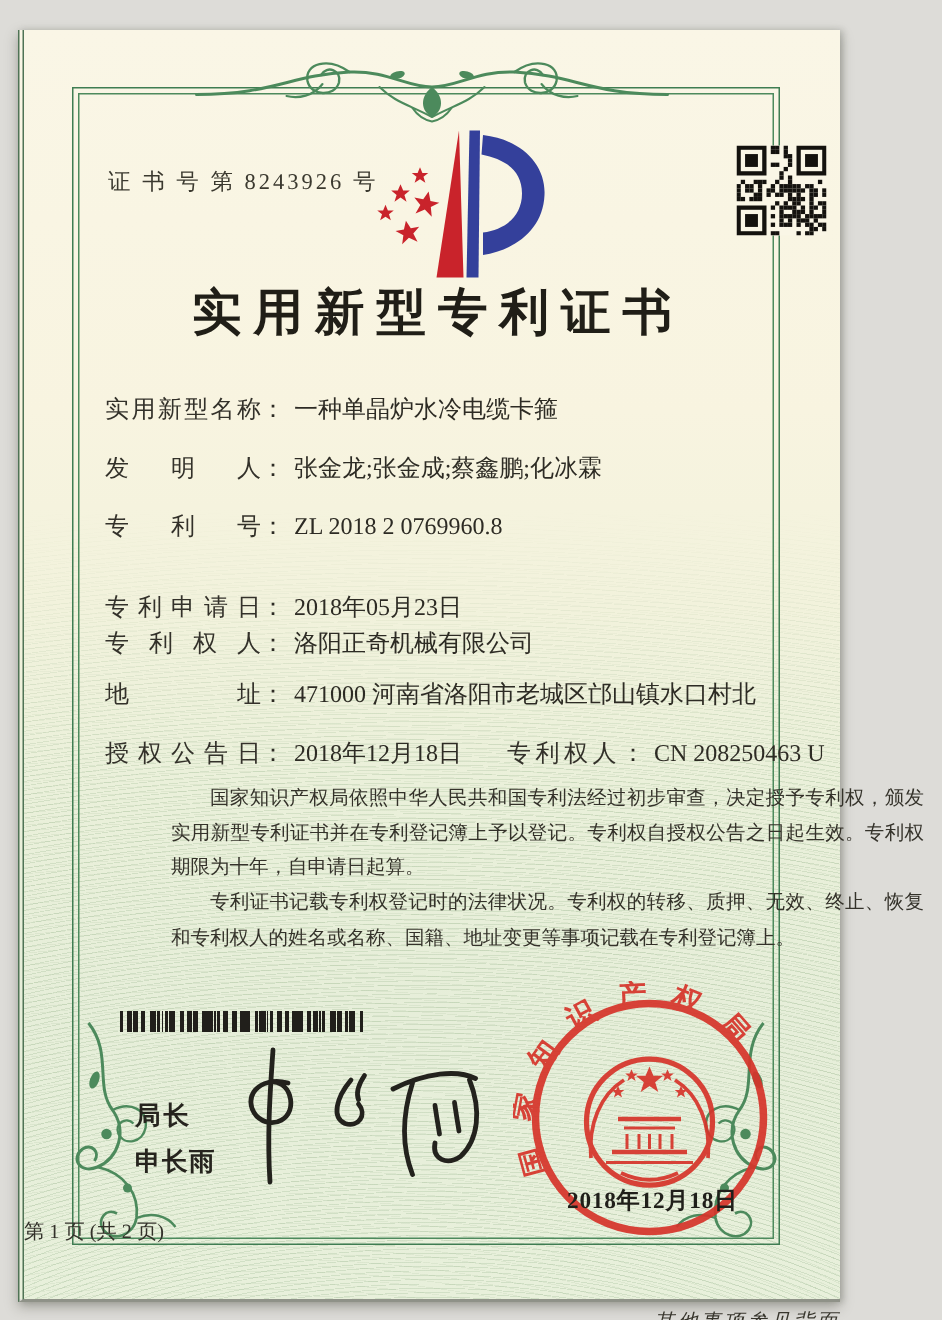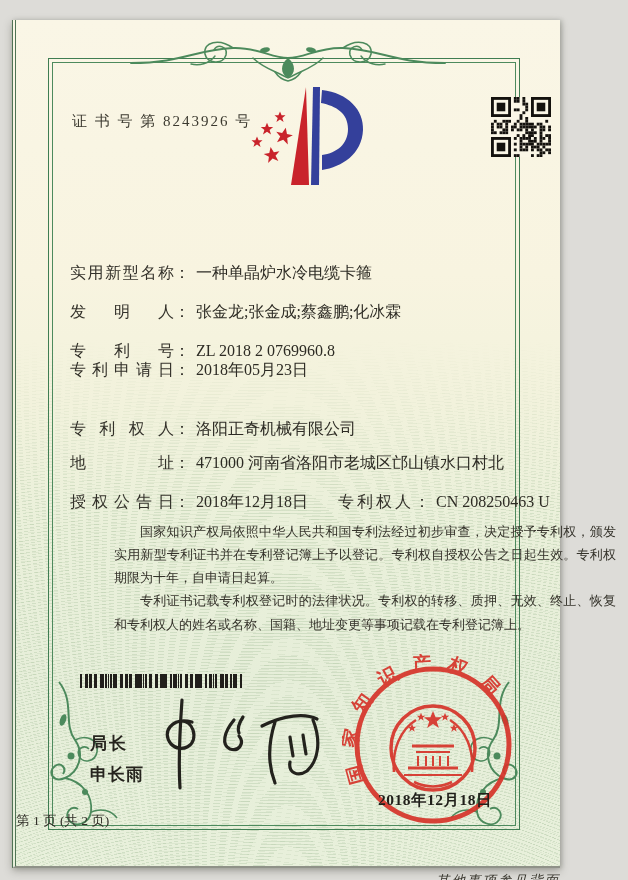--- a/index.html
+++ b/index.html
@@ -51,21 +51,21 @@
     text-align:center; font-size:33px; font-weight:bold;
     letter-spacing:8px; color:#201e17; text-indent:8px;
   }
   
   .row { position:absolute; left:54px; width:510px; font-size:16px; color:#2d2b24; white-space:nowrap; }
   .row .lab {
     display:inline-block; width:104px; vertical-align:bottom;
     text-align:justify; text-align-last:justify; color:#33312a;
   }
   .row .colon { margin-right:6px; }
-  .r0{top:243px} .r1{top:282px} .r2{top:321px} .r3{top:340px} .r4{top:399px} .r5{top:433px} .r6{top:472px}
+  .r0{top:243px} .r1{top:282px} .r2{top:321px} .r3{top:375px} .r4{top:399px} .r5{top:433px} .r6{top:472px}
   .grant-no-pair { position:absolute; left:268px; top:0; }
   .grant-no-pair .lab2 { letter-spacing:3px; color:#33312a; }
   
   .body-text {
     position:absolute; left:54px; top:500px; width:502px;
     font-size:13px; line-height:1.78;
     color:#34322a; text-align:justify;margin-left:44px;
   }
   .body-text p { text-indent:2em; }
   
@@ -295,20 +295,21 @@
         <rect x="3" y="3" width="15" height="15" fill="#faf6e6"></rect>
         <rect x="6" y="6" width="9" height="9" fill="#14120e"></rect>
         <rect x="42" y="0" width="21" height="21"></rect>
         <rect x="45" y="3" width="15" height="15" fill="#faf6e6"></rect>
         <rect x="48" y="6" width="9" height="9" fill="#14120e"></rect>
         <rect x="0" y="42" width="21" height="21"></rect>
         <rect x="3" y="45" width="15" height="15" fill="#faf6e6"></rect>
         <rect x="6" y="48" width="9" height="9" fill="#14120e"></rect>
       </svg></div>
 
+  <div class="doc-title">实用新型专利证书</div>
 
   <div class="row r0">
     <span class="lab">实用新型名称</span><span class="colon">：</span><span class="val">一种单晶炉水冷电缆卡箍</span>
   </div>
   <div class="row r1">
     <span class="lab">发明人</span><span class="colon">：</span><span class="val">张金龙;张金成;蔡鑫鹏;化冰霖</span>
   </div>
   <div class="row r2">
     <span class="lab">专利号</span><span class="colon">：</span><span class="val">ZL 2018 2 0769960.8</span>
   </div>

